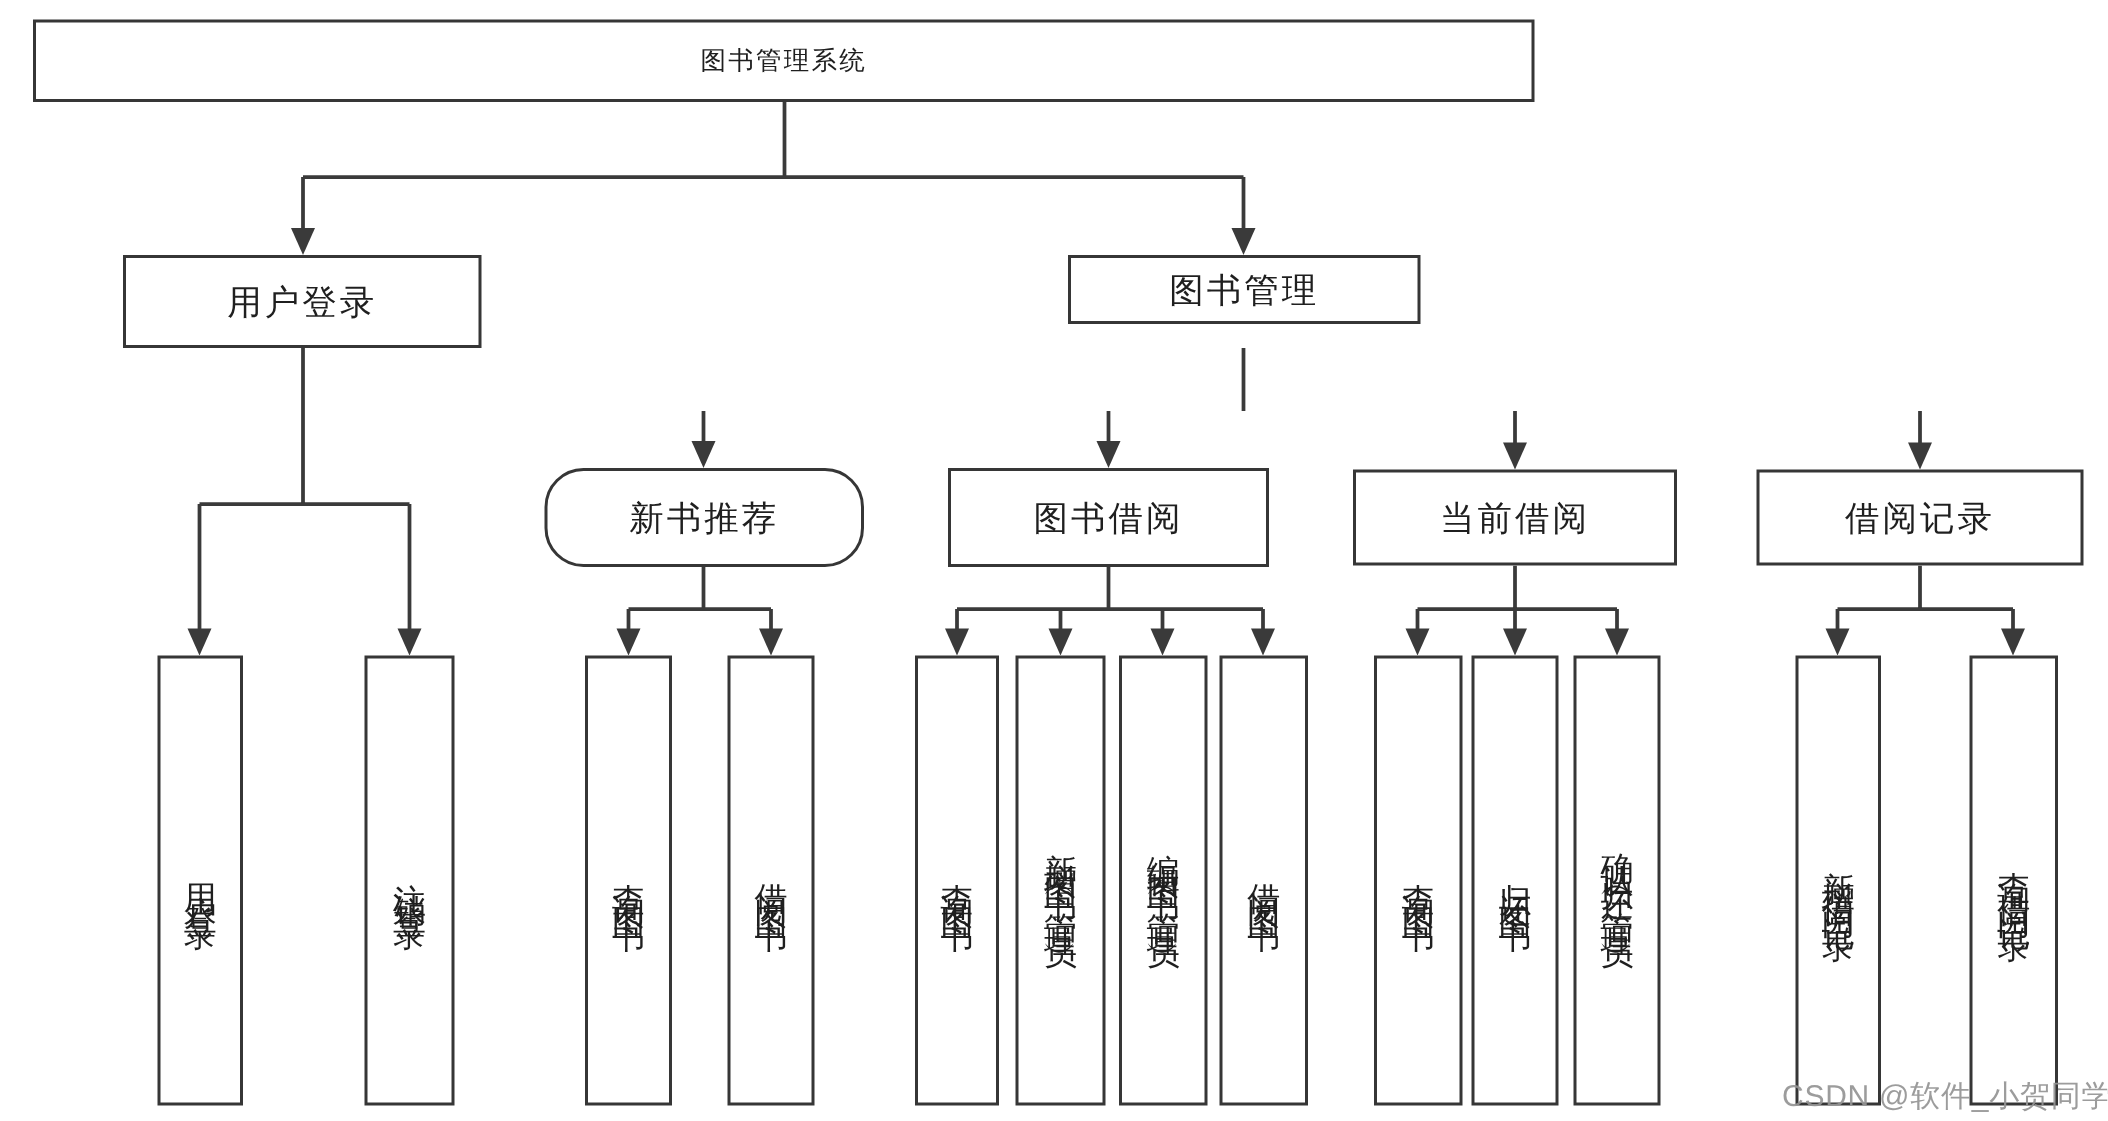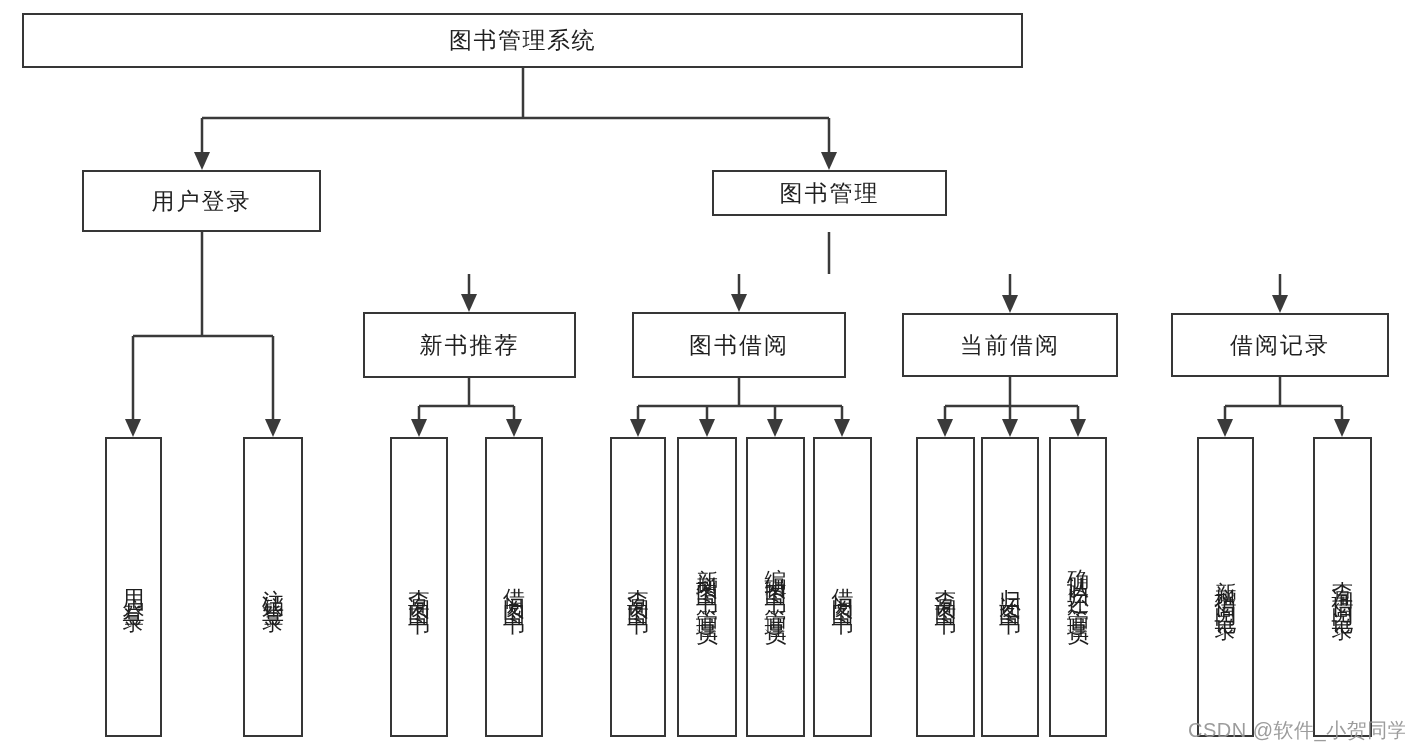--- a/index.html
+++ b/index.html
@@ -25,21 +25,21 @@
     letter-spacing:2px;
     white-space:nowrap;
   }
   .vbox{
     writing-mode:vertical-rl;
     text-orientation:mixed;
     font-size:22px;
     letter-spacing:8px;
     line-height:1;
   }
-  .title{font-size:23px;letter-spacing:1.5px;}
+  .title{font-size:17px;letter-spacing:1.5px;}
   .watermark{
     position:absolute;
     left:1188px;top:717px;
     z-index:3;
     font-size:20px;
     letter-spacing:0.5px;
     color:rgba(148,148,148,0.92);
     white-space:nowrap;
   }
 </style>
@@ -80,21 +80,21 @@
       <polygon points="1217,419 1233,419 1225,437"></polygon>
       <polygon points="1334,419 1350,419 1342,437"></polygon>
     </g>
   </svg>
 
   <div class="node hbox title" style="left:22px;top:13px;width:1001px;height:55px;">图书管理系统</div>
 
   <div class="node hbox" style="left:82px;top:170px;width:239px;height:62px;">用户登录</div>
   <div class="node hbox" style="left:712px;top:170px;width:235px;height:46px;">图书管理</div>
 
-  <div class="node hbox" style="left:363px;top:312px;width:213px;height:66px;">新书推荐</div>
+  <div class="node hbox" style="left:363px;top:312px;width:213px;height:66px;border-radius:26px;">新书推荐</div>
   <div class="node hbox" style="left:902px;top:313px;width:216px;height:64px;">当前借阅</div>
   <div class="node hbox" style="left:632px;top:312px;width:214px;height:66px;">图书借阅</div>
   <div class="node hbox" style="left:1171px;top:313px;width:218px;height:64px;">借阅记录</div>
 
   <div class="node vbox" style="left:105px;top:437px;width:57px;height:300px;">用户登录</div>
   <div class="node vbox" style="left:243px;top:437px;width:60px;height:300px;">注销登录</div>
 
   <div class="node vbox" style="left:390px;top:437px;width:58px;height:300px;">查询图书</div>
   <div class="node vbox" style="left:485px;top:437px;width:58px;height:300px;">借阅图书</div>
 

